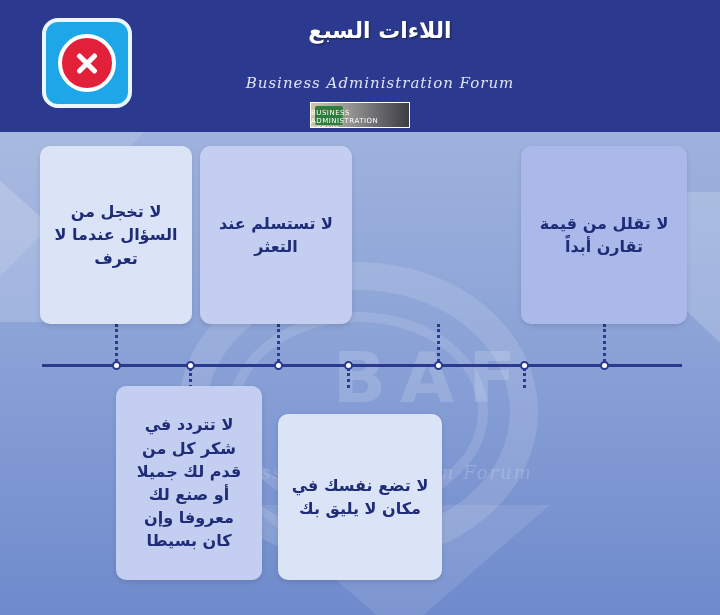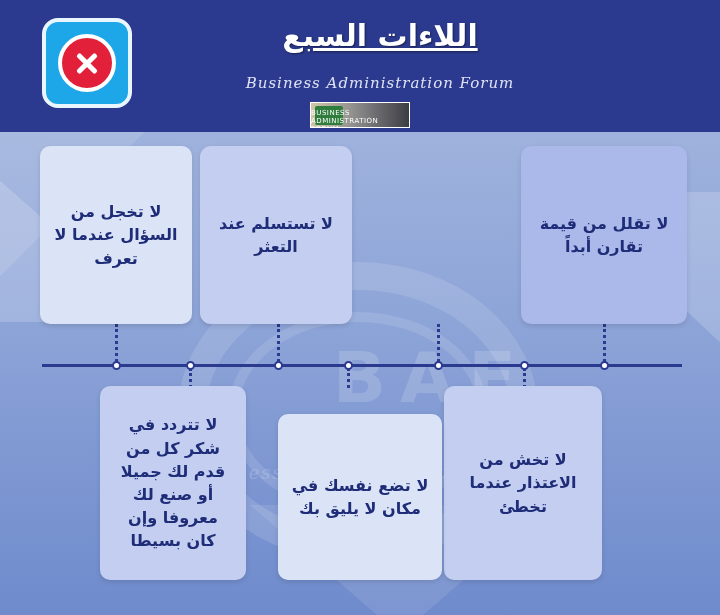--- a/index.html
+++ b/index.html
@@ -27,26 +27,25 @@
     background: #2b3a8e;
     overflow: hidden;
   }
   #header-title {
     position: absolute;
     left: 170px;
     top: 18px;
     width: 420px;
     text-align: center;
     color: #ffffff;
-    font-size: 30px;
+    font-size: 22px;
     font-weight: bold;
     letter-spacing: 2px;
     direction: rtl;
     text-shadow: 1px 1px 2px rgba(0,0,0,.45);
-    text-decoration: underline;
   }
   #header-subtitle {
     position: absolute;
     left: 170px;
     top: 74px;
     width: 420px;
     text-align: center;
     color: #dfe3f5;
     font-size: 15px;
     font-style: italic;
@@ -275,23 +274,20 @@
   <div class="card top" style="left:521px;width:166px;background:#aab9ea;">
     <span>لا تقلل من قيمة تقارن أبداً</span>
   </div>
   <div class="card top" style="left:200px;width:152px;background:#c3cef1;border-radius:11px;">
     <span>لا تستسلم عند التعثر</span>
   </div>
   <div class="card top" style="left:40px;width:152px;background:#dbe4f7;">
     <span>لا تخجل من السؤال عندما لا تعرف</span>
   </div>
 
-  <div class="card bottom" style="left:444px;width:158px;background:#c3cef1;">
-    <span>لا تخش من الاعتذار عندما تخطئ</span>
-  </div>
   <div class="card bottom" style="left:278px;width:164px;background:#dbe4f7;top:414px;height:166px;">
     <span>لا تضع نفسك في مكان لا يليق بك</span>
   </div>
-  <div class="card bottom" style="left:100px;width:146px;background:#c3cef1;">
+  <div class="card bottom" style="left:116px;width:146px;background:#c3cef1;">
     <span>لا تتردد في شكر كل من قدم لك جميلا أو صنع لك معروفا وإن كان بسيطا</span>
   </div>
 
 </div>
 
 </body></html>

